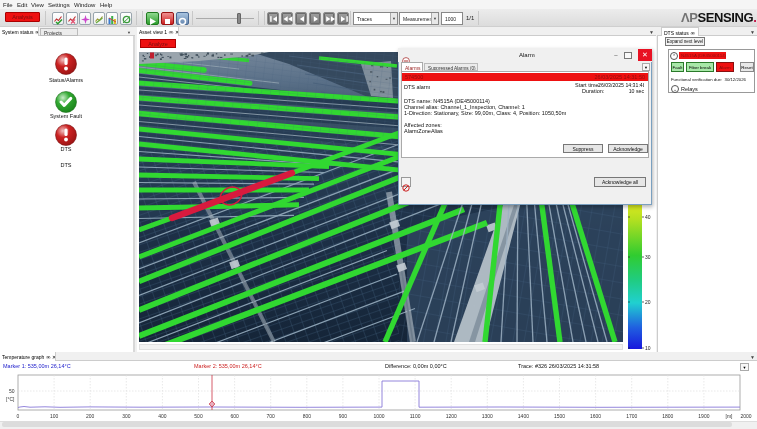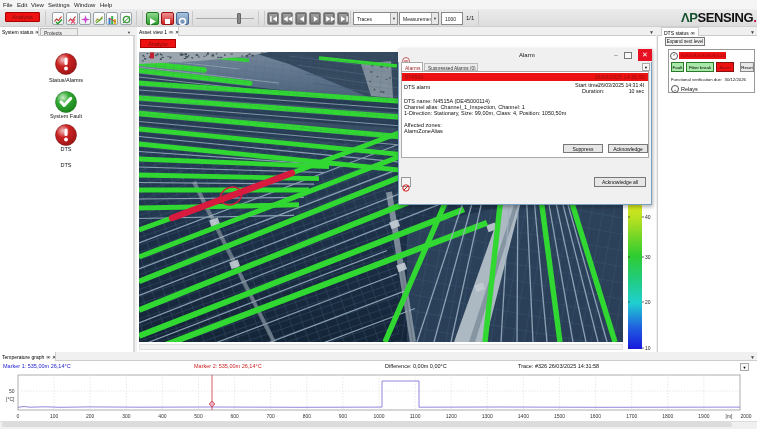--- a/index.html
+++ b/index.html
@@ -107,21 +107,21 @@
 <div class="abs" style="left:337px;top:12px;width:12px;height:13px;background:linear-gradient(#a2a2a2,#787878);border:1px solid #8d8d8d;border-radius:2px;box-shadow:inset 0 0 0 1px #6a6a6a">
     <svg width="11" height="10" style="position:absolute;left:0px;top:1px">
       <path d="M3 2.2 L7.2 5 L3 7.8 Z" fill="#fff"></path>
       <rect x="8.4" y="2.2" width="1.4" height="5.6" fill="#fff"></rect>
     </svg>
   </div>
 <div class="combo" style="left:353px;width:45px">Traces<span class="da">▼</span></div>
 <div class="combo" style="left:399px;width:40px">Measurement<span class="da">▼</span></div>
 <div class="combo" style="left:441px;width:22px">1000</div>
 <div class="abs t6" style="left:466px;top:15px;color:#222">1/1</div>
-<div class="abs" style="left:681px;top:10px;font-size:13px;font-weight:bold;letter-spacing:-0.4px;color:#111"><span style="color:#14532d">ΛP</span>SENSING<span style="color:#c41649">.</span></div>
+<div class="abs" style="left:681px;top:10px;font-size:13px;font-weight:bold;letter-spacing:-0.4px;color:#111"><span style="color:#737373">ΛP</span>SENSING<span style="color:#c41649">.</span></div>
 <div class="abs" style="left:0;top:27px;width:135px;height:325px;background:#fff;border-right:2px solid #d8d8d8"></div>
 <div class="abs" style="left:0;top:27px;width:135px;height:9px;background:#f0f0f0;border-bottom:1px solid #ccc"></div>
 <div class="abs nw" style="left:0;top:27px;width:39px;height:9px;background:#fff;border-right:1px solid #ccc;font-size:5px;padding:2px 0 0 2px">System status <span style="font-size:4px">👁</span></div>
 <div class="abs nw" style="left:40px;top:28px;width:38px;height:8px;background:#ececec;border:1px solid #bbb;font-size:5px;padding:1px 0 0 3px;color:#333">Projects</div>
 <div class="abs" style="left:127px;top:30px;font-size:4px;color:#444">▼</div>
 <svg class="abs" style="left:0;top:36px" width="135" height="140">
 <defs>
 <radialGradient id="red1" cx="0.35" cy="0.3" r="0.9">
         <stop offset="0" stop-color="#f0c0c0"></stop>
         <stop offset="0.35" stop-color="#cc2222"></stop>

